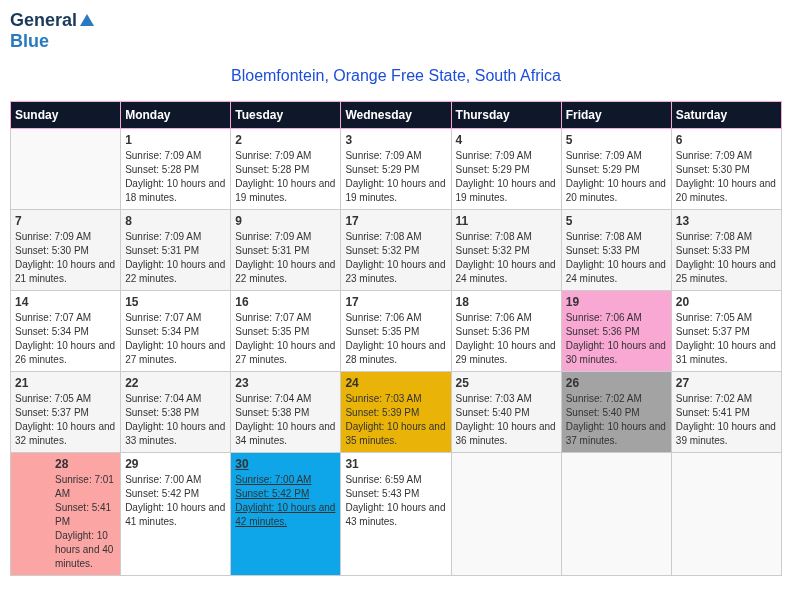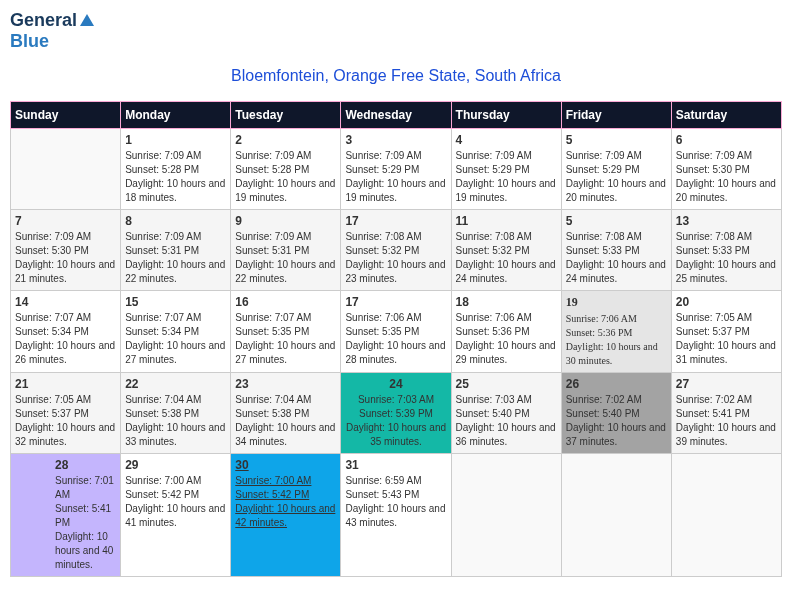--- a/index.html
+++ b/index.html
@@ -176,21 +176,21 @@
           <div class="day-info">Sunrise: 7:07 AM<br>Sunset: 5:35 PM<br>Daylight: 10 hours and 27 minutes.</div>
         </td>
         <td style="background: rgb(255, 255, 255);">
           <div class="day-number">17</div>
           <div class="day-info">Sunrise: 7:06 AM<br>Sunset: 5:35 PM<br>Daylight: 10 hours and 28 minutes.</div>
         </td>
         <td style="background: rgb(255, 255, 255);">
           <div class="day-number">18</div>
           <div class="day-info">Sunrise: 7:06 AM<br>Sunset: 5:36 PM<br>Daylight: 10 hours and 29 minutes.</div>
         </td>
-        <td style="background: #e5e5e5; font-family: Liberation Serif, serif;">
+        <td style="background: #f9a8d4;">
           <div class="day-number">19</div>
           <div class="day-info">Sunrise: 7:06 AM<br>Sunset: 5:36 PM<br>Daylight: 10 hours and 30 minutes.</div>
         </td>
         <td style="background: rgb(255, 255, 255);">
           <div class="day-number">20</div>
           <div class="day-info">Sunrise: 7:05 AM<br>Sunset: 5:37 PM<br>Daylight: 10 hours and 31 minutes.</div>
         </td>
       </tr>
       <tr>
         <td style="background: rgb(245, 245, 245);">
@@ -198,39 +198,39 @@
           <div class="day-info">Sunrise: 7:05 AM<br>Sunset: 5:37 PM<br>Daylight: 10 hours and 32 minutes.</div>
         </td>
         <td style="background: rgb(245, 245, 245);">
           <div class="day-number">22</div>
           <div class="day-info">Sunrise: 7:04 AM<br>Sunset: 5:38 PM<br>Daylight: 10 hours and 33 minutes.</div>
         </td>
         <td style="background: rgb(245, 245, 245);">
           <div class="day-number">23</div>
           <div class="day-info">Sunrise: 7:04 AM<br>Sunset: 5:38 PM<br>Daylight: 10 hours and 34 minutes.</div>
         </td>
-        <td style="background: #14b8a6; text-align: center;">
+        <td style="background: #eab308;">
           <div class="day-number">24</div>
           <div class="day-info">Sunrise: 7:03 AM<br>Sunset: 5:39 PM<br>Daylight: 10 hours and 35 minutes.</div>
         </td>
         <td style="background: rgb(245, 245, 245); margin-top: 32px;">
           <div class="day-number">25</div>
           <div class="day-info">Sunrise: 7:03 AM<br>Sunset: 5:40 PM<br>Daylight: 10 hours and 36 minutes.</div>
         </td>
         <td style="background: #a3a3a3;">
           <div class="day-number">26</div>
           <div class="day-info">Sunrise: 7:02 AM<br>Sunset: 5:40 PM<br>Daylight: 10 hours and 37 minutes.</div>
         </td>
         <td style="background: rgb(245, 245, 245);">
           <div class="day-number">27</div>
           <div class="day-info">Sunrise: 7:02 AM<br>Sunset: 5:41 PM<br>Daylight: 10 hours and 39 minutes.</div>
         </td>
       </tr>
       <tr>
-        <td style="background: #c4b5fd; padding-left: 44px;">
+        <td style="background: #fca5a5; padding-left: 44px;">
           <div class="day-number">28</div>
           <div class="day-info">Sunrise: 7:01 AM<br>Sunset: 5:41 PM<br>Daylight: 10 hours and 40 minutes.</div>
         </td>
         <td style="background: rgb(255, 255, 255);">
           <div class="day-number">29</div>
           <div class="day-info">Sunrise: 7:00 AM<br>Sunset: 5:42 PM<br>Daylight: 10 hours and 41 minutes.</div>
         </td>
         <td style="background: #0ea5e9; text-decoration: underline;">
           <div class="day-number">30</div>
           <div class="day-info">Sunrise: 7:00 AM<br>Sunset: 5:42 PM<br>Daylight: 10 hours and 42 minutes.</div>

